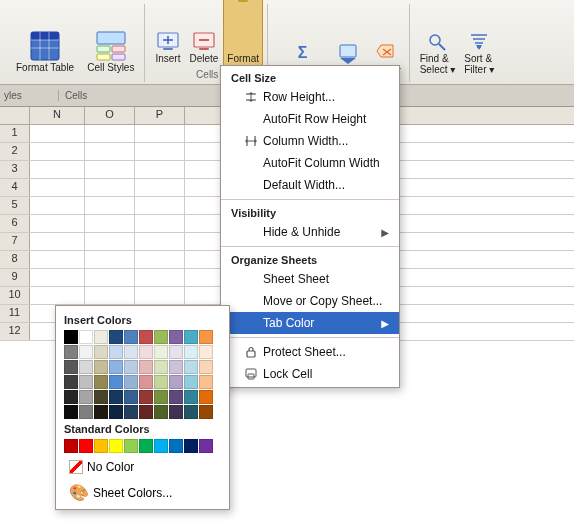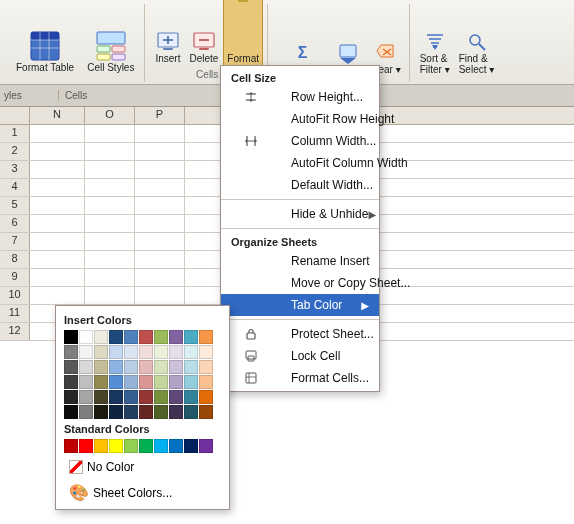--- a/index.html
+++ b/index.html
@@ -110,21 +110,21 @@
     }
 
     
     .dropdown-menu {
       position: absolute;
       top: 65px;
       left: 220px;
       background: white;
       border: 1px solid #a0908a;
       box-shadow: 2px 3px 8px rgba(0,0,0,0.25);
-      width: 160px;
+      width: 180px;
       z-index: 100;
       padding: 2px 0;
     }
     .menu-section-label {
       font-weight: bold;
       font-size: 11px;
       padding: 4px 10px 2px 10px;
       color: #222;
     }
     .menu-item {
@@ -137,21 +137,21 @@
       justify-content: space-between;
       white-space: nowrap;
     }
     .menu-item.highlighted { background: #316ac5; color: white; }
     .menu-item.highlighted .menu-arrow { color: white; }
     .menu-divider { border-top: 1px solid #d0c8c0; margin: 3px 0; }
     .menu-item-icon {
       width: 16px; height: 16px; margin-right: 4px; flex-shrink: 0;
       display: inline-flex; align-items: center; justify-content: center;
     }
-    .menu-item-text { flex: 1; margin-left: 28px; }
+    .menu-item-text { flex: 1; }
     .menu-arrow { font-size: 10px; color: #555; }
 
     
     .color-submenu {
       position: absolute;
       top: 305px;
       left: 55px;
       background: white;
       border: 1px solid #a0908a;
       box-shadow: 2px 3px 8px rgba(0,0,0,0.25);
@@ -297,37 +297,37 @@
       </div>
     </div>
     <div class="group-label"></div>
   </div>
 
   <div class="toolbar-group" style="border-right:none;">
     <div class="toolbar-btn-row">
       <div class="toolbar-small-btn">
         <div class="toolbar-small-btn-icon">
           <svg width="24" height="22" viewBox="0 0 24 22">
+            <circle cx="10" cy="9" r="5" fill="none" stroke="#4472c4" stroke-width="1.5"></circle>
+            <line x1="14" y1="13" x2="20" y2="19" stroke="#4472c4" stroke-width="2"></line>
+          </svg>
+        </div>
+        <div class="toolbar-small-btn-label">Find &amp;<br>Select ▾</div>
+      </div>
+      <div class="toolbar-small-btn">
+        <div class="toolbar-small-btn-icon">
+          <svg width="24" height="22" viewBox="0 0 24 22">
             <line x1="4" y1="4" x2="20" y2="4" stroke="#4472c4" stroke-width="1.5"></line>
             <line x1="6" y1="8" x2="18" y2="8" stroke="#4472c4" stroke-width="1.5"></line>
             <line x1="8" y1="12" x2="16" y2="12" stroke="#4472c4" stroke-width="1.5"></line>
             <line x1="10" y1="16" x2="14" y2="16" stroke="#4472c4" stroke-width="1.5"></line>
             <polygon points="12,19 15,14 9,14" fill="#4472c4"></polygon>
           </svg>
         </div>
         <div class="toolbar-small-btn-label">Sort &amp;<br>Filter ▾</div>
-      </div>
-      <div class="toolbar-small-btn">
-        <div class="toolbar-small-btn-icon">
-          <svg width="24" height="22" viewBox="0 0 24 22">
-            <circle cx="10" cy="9" r="5" fill="none" stroke="#4472c4" stroke-width="1.5"></circle>
-            <line x1="14" y1="13" x2="20" y2="19" stroke="#4472c4" stroke-width="2"></line>
-          </svg>
-        </div>
-        <div class="toolbar-small-btn-label">Find &amp;<br>Select ▾</div>
       </div>
     </div>
     <div class="group-label"></div>
   </div>
 </div>
 
 <div style="background:#d4d0c8;height:22px;border-bottom:1px solid #a0988a;display:flex;align-items:center;padding-left:4px;">
   <div style="width:55px;font-size:10px;color:#555;border-right:1px solid #b0a898;padding-right:4px;">yles</div>
   <div style="flex:1;padding-left:6px;font-size:10px;color:#555;">Cells</div>
 </div>
@@ -490,30 +490,31 @@
   </div>
   <div class="menu-item">
     <span class="menu-item-icon"></span>
     <span class="menu-item-text">AutoFit Column Width</span>
   </div>
   <div class="menu-item">
     <span class="menu-item-icon"></span>
     <span class="menu-item-text">Default Width...</span>
   </div>
   <div class="menu-divider"></div>
+  <div class="menu-section-label">Visibility</div>
   <div class="menu-item">
     <span class="menu-item-icon"></span>
     <span class="menu-item-text">Hide &amp; Unhide</span>
     <span class="menu-arrow">▶</span>
   </div>
   <div class="menu-divider"></div>
   <div class="menu-section-label">Organize Sheets</div>
   <div class="menu-item">
     <span class="menu-item-icon"></span>
-    <span class="menu-item-text">Rename Insert</span>
+    <span class="menu-item-text">Sheet Sheet</span>
   </div>
   <div class="menu-item">
     <span class="menu-item-icon"></span>
     <span class="menu-item-text">Move or Copy Sheet...</span>
   </div>
   <div class="menu-item highlighted">
     <span class="menu-item-icon"></span>
     <span class="menu-item-text">Tab Color</span>
     <span class="menu-arrow">▶</span>
   </div>
@@ -528,30 +529,20 @@
     <span class="menu-item-text">Protect Sheet...</span>
   </div>
   <div class="menu-item">
     <span class="menu-item-icon">
       <svg width="14" height="14" viewBox="0 0 14 14">
           <rect x="2" y="2" width="10" height="8" rx="1" fill="none" stroke="#555" stroke-width="1"></rect>
           <rect x="4" y="7" width="6" height="5" rx="0.5" fill="none" stroke="#555" stroke-width="1"></rect>
         </svg>
     </span>
     <span class="menu-item-text">Lock Cell</span>
-  </div>
-  <div class="menu-item">
-    <span class="menu-item-icon">
-      <svg width="14" height="14" viewBox="0 0 14 14">
-          <rect x="2" y="2" width="10" height="10" rx="1" fill="none" stroke="#555" stroke-width="1"></rect>
-          <line x1="5" y1="2" x2="5" y2="12" stroke="#555" stroke-width="0.8"></line>
-          <line x1="2" y1="6" x2="12" y2="6" stroke="#555" stroke-width="0.8"></line>
-        </svg>
-    </span>
-    <span class="menu-item-text">Format Cells...</span>
   </div>
 </div>
 
 <div class="color-submenu">
   <div class="color-section-label">Insert Colors</div>
   <div class="color-grid" id="theme-color-grid">
       <div class="color-swatch" title="#000000" style="background: rgb(0, 0, 0);"></div>
       <div class="color-swatch" title="#ffffff" style="background: rgb(255, 255, 255);"></div>
       <div class="color-swatch" title="#eeece1" style="background: rgb(238, 236, 225);"></div>
       <div class="color-swatch" title="#1f497d" style="background: rgb(31, 73, 125);"></div>

